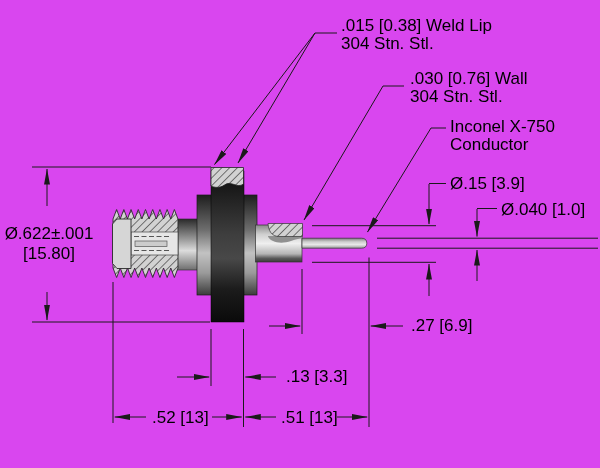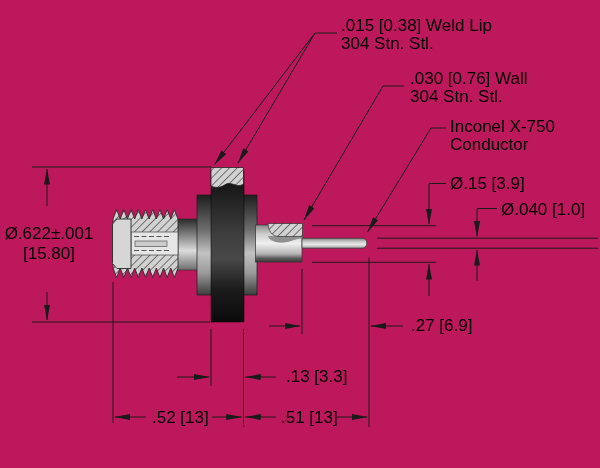--- a/index.html
+++ b/index.html
@@ -1,16 +1,16 @@
 <!DOCTYPE html>
 <html><head>
 <meta charset="utf-8">
 <style>
   html,body{margin:0;padding:0;background:#ffffff;}
-  .canvas{width:600px;height:468px;background:#be185d;overflow:hidden;}
+  .canvas{width:600px;height:468px;background:#d946ef;overflow:hidden;}
   svg{display:block;}
   .dimtext{font-family:"Liberation Sans","DejaVu Sans",sans-serif;font-size:17px;fill:#000;}
   .dimtext.center{text-anchor:middle;}
 </style>
 </head>
 <body>
 
 <div class="canvas">
 <svg width="600" height="468" viewBox="0 0 600 468">
   <defs>

